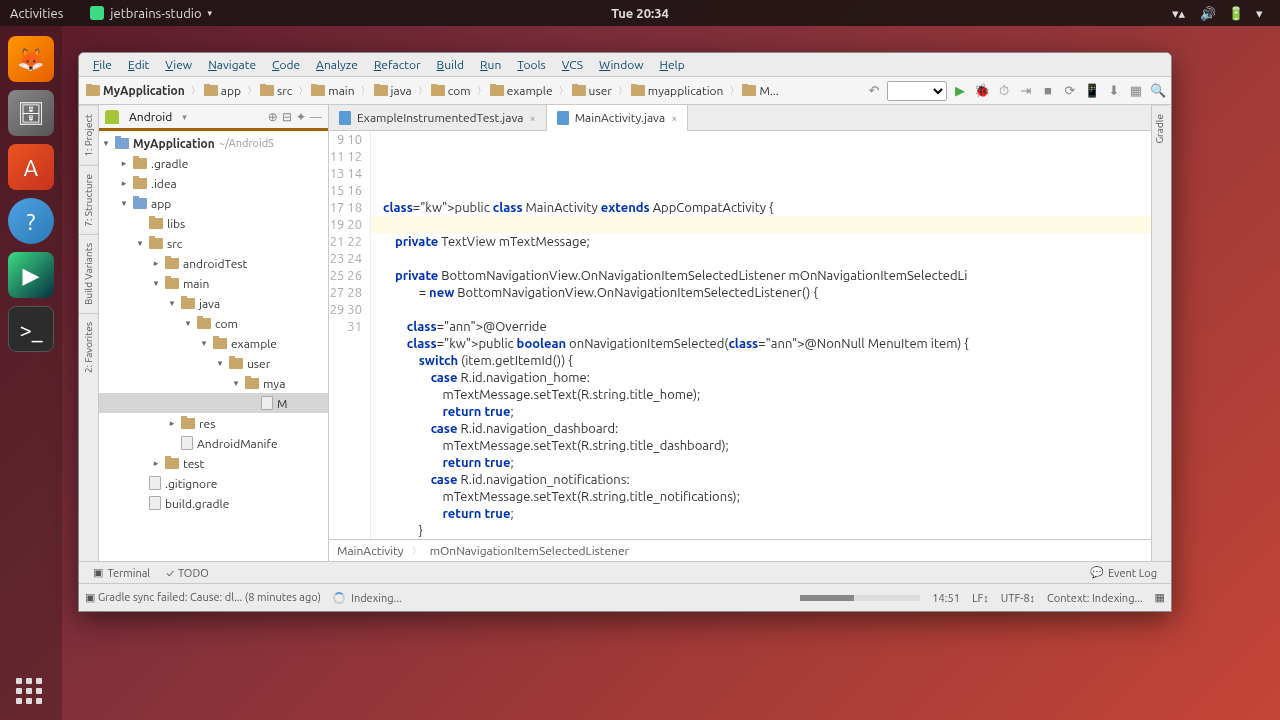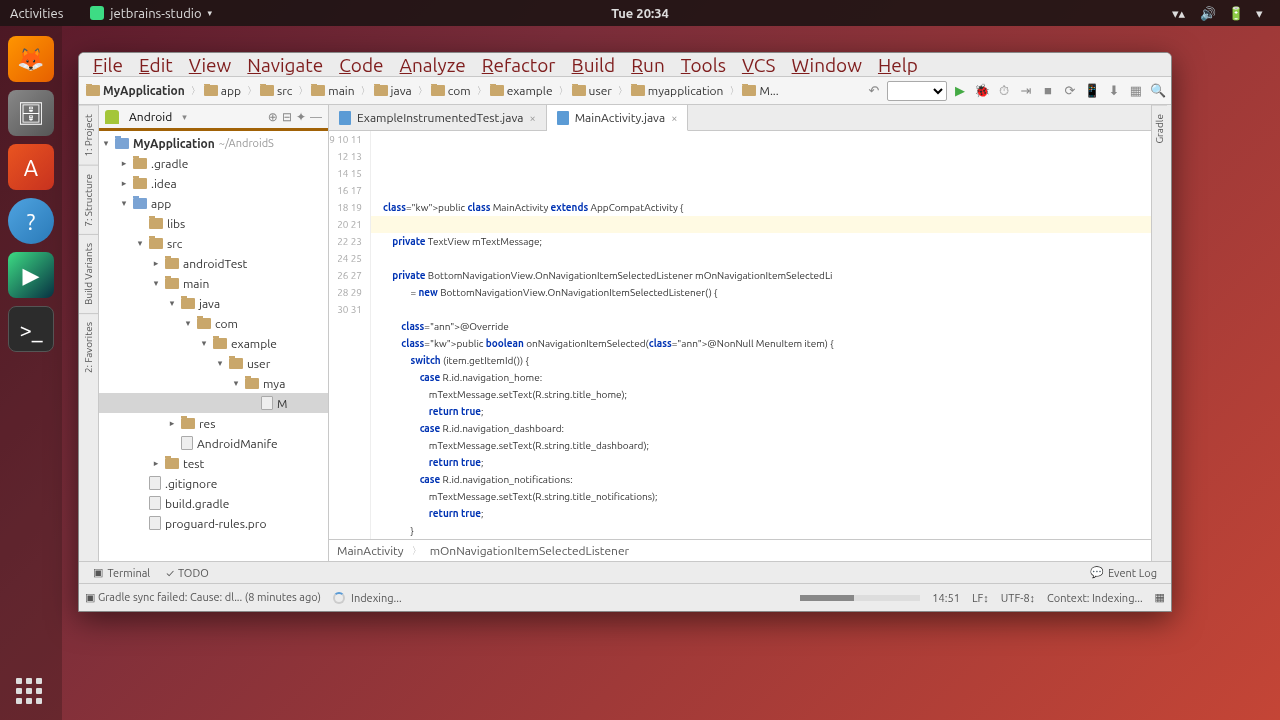--- a/index.html
+++ b/index.html
@@ -30,21 +30,21 @@
 .ide-window { position: absolute; left: 78px; top: 52px; width: 1094px; height: 560px; background: #f2f2f2; border: 1px solid #888; border-radius: 6px 6px 0 0; box-shadow: 0 8px 30px rgba(0,0,0,0.5); display: flex; flex-direction: column; overflow: hidden; }
 
 .titlebar { height: 25px; background: linear-gradient(#5c5451,#4a4340); color: #ddd; display: flex; align-items: center; padding: 0 8px; font-size: 13px; }
 .titlebar-text { flex: 1; overflow: hidden; white-space: nowrap; text-overflow: ellipsis; font-weight: bold; }
 .win-controls { display: flex; gap: 6px; }
 .win-btn { width: 16px; height: 16px; border-radius: 50%; }
 .win-min { background: #8a8580; }
 .win-max { background: #8a8580; }
 .win-close { background: #e95420; }
 
-.menubar { height: 24px; background: #ececec; border-bottom: 1px solid #c8c8c8; display: flex; align-items: center; padding: 0 6px; font-size: 19px; color: #7f1d1d; }
+.menubar { height: 24px; background: #ececec; border-bottom: 1px solid #c8c8c8; display: flex; align-items: center; padding: 0 6px; font-size: 12px; color: #0c4a6e; }
 .menubar span { padding: 0 8px; cursor: default; }
 .menubar span u { text-decoration: underline; }
 
 .navbar { height: 28px; background: #f5f5f5; border-bottom: 1px solid #c8c8c8; display: flex; align-items: center; padding: 0 4px; font-size: 12px; color: #333; }
 .crumb { display: flex; align-items: center; gap: 3px; padding: 0 3px; }
 .crumb .folder-icon { width: 14px; height: 11px; background: #c9a76b; border-radius: 1px; position: relative; }
 .crumb .folder-icon::before { content:""; position:absolute; top:-2px; left:0; width:6px; height:2px; background:#c9a76b; }
 .crumb .sep { color: #999; font-size: 10px; }
 .navbar .toolbar-right { margin-left: auto; display: flex; gap: 4px; align-items: center; }
 .tb-btn { width: 18px; height: 18px; display: flex; align-items: center; justify-content: center; color: #888; font-size: 13px; }
@@ -71,21 +71,21 @@
 
 .editor-area { flex: 1; display: flex; flex-direction: column; background: #fff; overflow: hidden; }
 .tabs { height: 26px; background: #ececec; border-bottom: 1px solid #c8c8c8; display: flex; align-items: stretch; font-size: 12px; }
 .tab { display: flex; align-items: center; padding: 0 10px; gap: 6px; border-right: 1px solid #c8c8c8; color: #333; background: #ececec; }
 .tab.active { background: #fff; border-bottom: 1px solid #fff; margin-bottom: -1px; }
 .tab .file-icon { width: 12px; height: 14px; background: #5b9bd5; border-radius: 1px; }
 .tab .close { color: #999; font-size: 11px; }
 .right-gutter { width: 20px; background: #ececec; border-left: 1px solid #c8c8c8; font-size: 10px; color: #555; }
 .right-gutter .gutter-tab { writing-mode: vertical-lr; padding: 8px 2px; border-bottom: 1px solid #c8c8c8; }
 
-.code-scroll { flex: 1; display: flex; overflow: hidden; font-family: "DejaVu Sans Mono", Consolas, monospace; font-size: 10px; line-height: 17px; }
+.code-scroll { flex: 1; display: flex; overflow: hidden; font-family: "DejaVu Sans Mono", Consolas, monospace; font-size: 13px; line-height: 17px; }
 .gutter-nums { width: 42px; text-align: right; color: #aaa; padding: 0 8px 0 0; background: #fff; border-right: 1px solid #eee; user-select: none; }
 .code-lines { flex: 1; padding-left: 12px; white-space: pre; color: #333; overflow: hidden; position: relative; }
 .code-lines .hl-line { position: absolute; left: 0; right: 0; height: 17px; background: #fffae3; z-index: 0; }
 .code-lines .code { position: relative; z-index: 1; }
 .kw { color: #0033b3; font-weight: bold; }
 
 .editor-breadcrumb { height: 22px; border-top: 1px solid #c8c8c8; background: #fff; display: flex; align-items: center; padding: 0 8px; font-size: 12px; color: #555; gap: 8px; }
 .editor-breadcrumb .sep { color: #aaa; font-size: 10px; }
 
 .bottom-tools { height: 22px; background: #ececec; border-top: 1px solid #c8c8c8; display: flex; align-items: center; font-size: 11px; color: #555; padding: 0 6px; }
@@ -333,25 +333,20 @@
             </div>
             <div class="tree-row" style="padding-left: 36px;">
               <span class="tree-toggle"></span>
               <span class="tree-file"></span>
               <span>.gitignore</span>
             </div>
             <div class="tree-row" style="padding-left: 36px;">
               <span class="tree-toggle"></span>
               <span class="tree-file"></span>
               <span>build.gradle</span>
-            </div>
-            <div class="tree-row" style="padding-left: 36px;">
-              <span class="tree-toggle"></span>
-              <span class="tree-file"></span>
-              <span>proguard-rules.pro</span>
             </div>
           </div>
       </div>
     </div>
 
     <div class="editor-area">
       <div class="tabs" id="tabs">
           <div class="tab">
             <span class="file-icon"></span>
             <span>ExampleInstrumentedTest.java</span>

